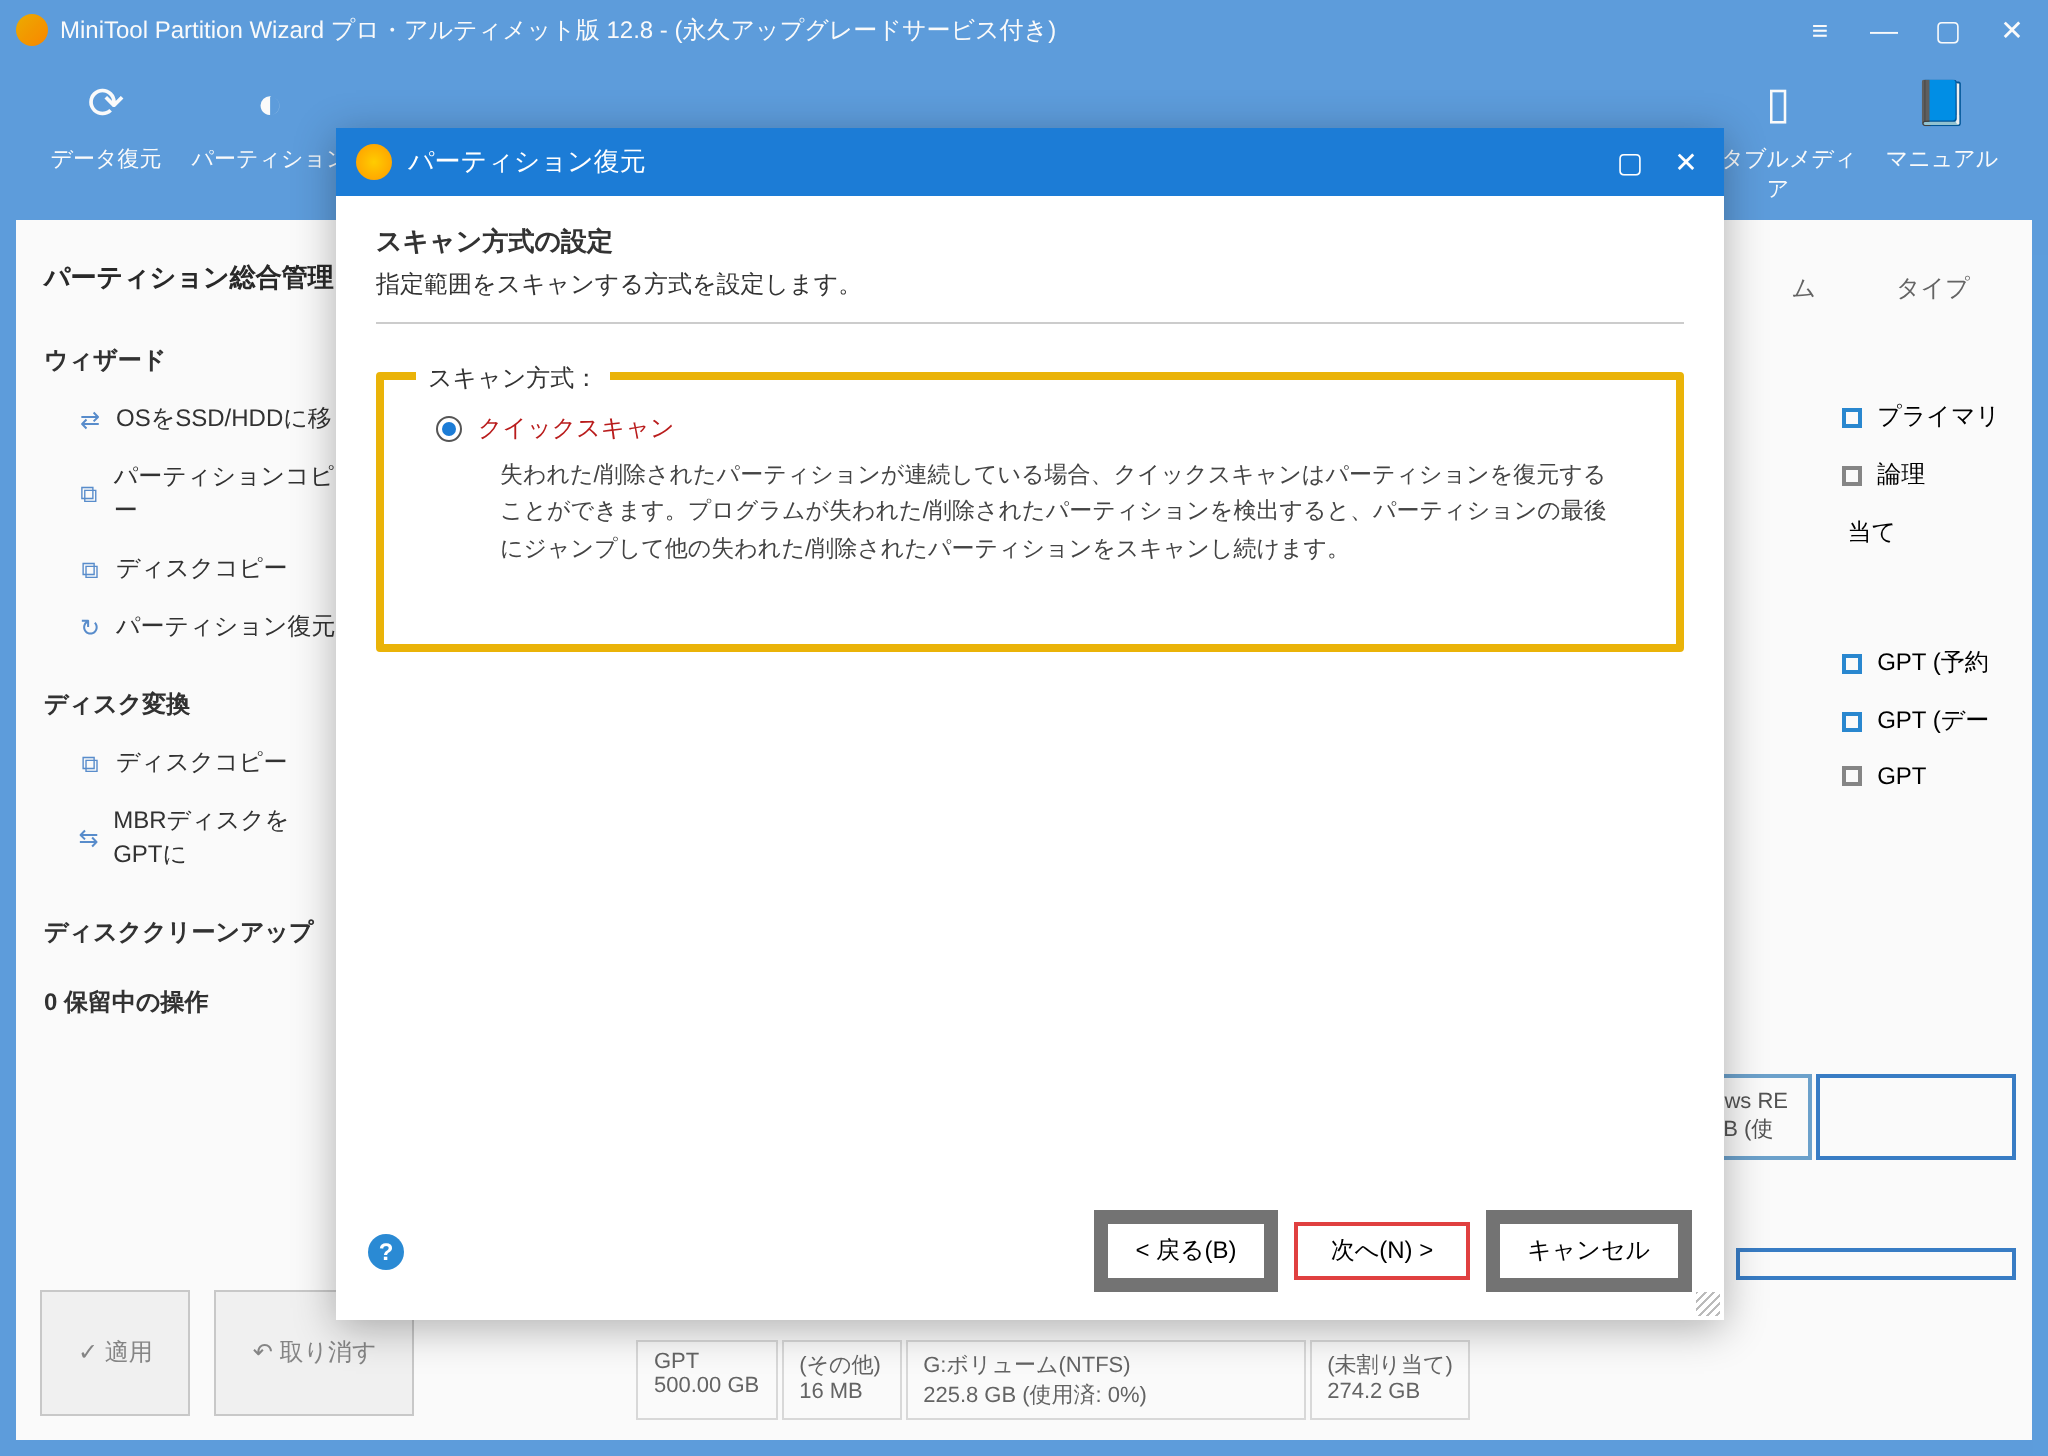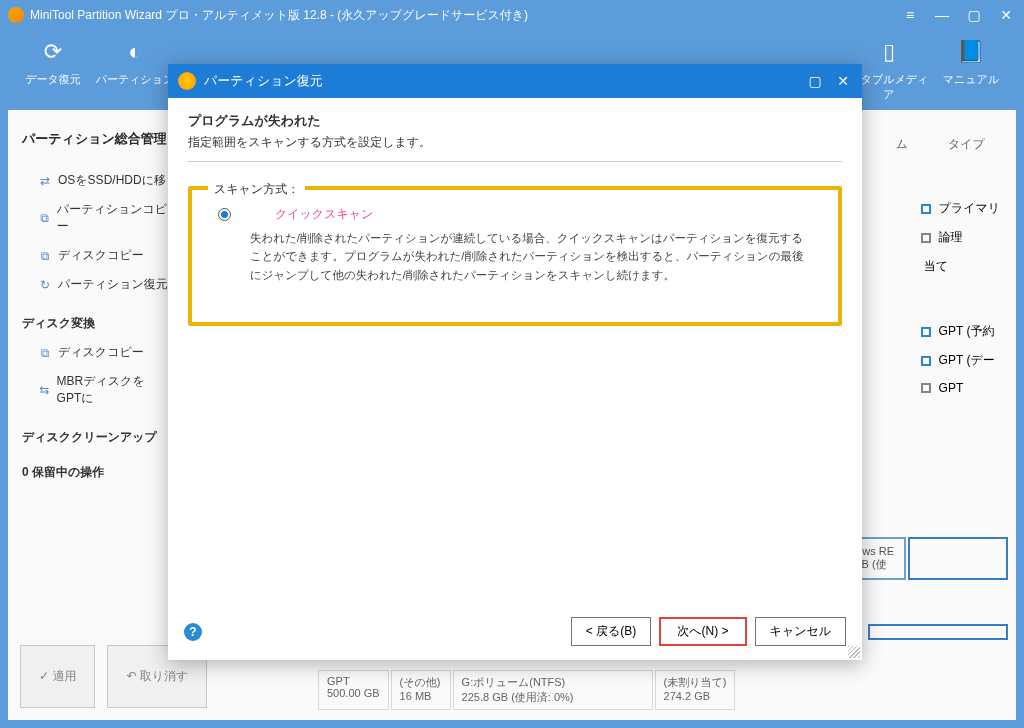--- a/index.html
+++ b/index.html
@@ -59,28 +59,28 @@
 .dlg-subdesc { margin-bottom: 10px; }
 .dlg-hr { border: none; border-top: 1px solid #ccc; margin-bottom: 24px; }
 
 .fieldset { border: 4px solid #eab308; border-radius: 2px; padding: 16px 26px 20px; position: relative; }
 .fieldset-legend { position: absolute; top: -9px; left: 16px; background: #fff; padding: 0 6px; color: #333; }
 
 .radio-option { margin-bottom: 18px; }
 .radio-row { display: flex; align-items: center; gap: 8px; margin-bottom: 6px; }
 .radio-circle { width: 13px; height: 13px; border: 1px solid #555; border-radius: 50%; display: inline-flex; align-items: center; justify-content: center; }
 .radio-circle.checked::after { content: ""; width: 7px; height: 7px; background: #1c7cd6; border-radius: 50%; }
-.radio-label { color: #ec4899; margin-left: 36px; }
+.radio-label { color: #b91c1c; }
 .radio-desc { margin-left: 32px; line-height: 1.6; color: #444; font-size: 11.5px; }
 
 .dialog-footer { padding: 10px 16px 14px; display: flex; align-items: center; gap: 8px; }
 .help-icon { width: 18px; height: 18px; border-radius: 50%; background: #2a8ad4; color: #fff; display: inline-flex; align-items: center; justify-content: center; font-size: 12px; font-weight: bold; }
 .help-link { color: #1c7cd6; text-decoration: underline; font-size: 12px; cursor: pointer; }
 .dialog-footer .spacer { flex: 1; }
-.dlg-btn { padding: 5px 14px; border: 1px solid #737373; background: #fff; font-size: 12px; cursor: pointer; }
+.dlg-btn { padding: 5px 14px; border: 7px solid #737373; background: #fff; font-size: 12px; cursor: pointer; }
 .dlg-btn.primary { border: 2px solid #e04040; padding: 4px 16px; }
 .resize-grip { position: absolute; right: 2px; bottom: 2px; width: 12px; height: 12px; background: repeating-linear-gradient(135deg, #bbb 0 1px, transparent 1px 3px); }
 </style>
 </head>
 <body>
 
 <div class="main-window">
   <div class="titlebar">
     <div class="titlebar-icon"></div>
     <span>MiniTool Partition Wizard プロ・アルティメット版 12.8 - (永久アップグレードサービス付き)</span>
@@ -110,20 +110,21 @@
       <div class="toolbar-icon">📘</div>
       <span>マニュアル</span>
     </div>
   </div>
 
   <div class="content-area">
     <div class="sidebar">
       <div class="tab-header">パーティション総合管理</div>
 
       <div class="sidebar-section">
+        <div class="sidebar-title">ウィザード</div>
         <div class="sidebar-item">
             <span class="si-icon">⇄</span>
             <span>OSをSSD/HDDに移</span>
           </div>
         <div class="sidebar-item">
             <span class="si-icon">⧉</span>
             <span>パーティションコピー</span>
           </div>
         <div class="sidebar-item">
             <span class="si-icon">⧉</span>
@@ -230,21 +231,21 @@
   <div class="dialog-titlebar">
     <div class="dlg-icon"></div>
     <span>パーティション復元</span>
     <div class="dialog-titlebar-controls">
       <span>▢</span>
       <span>✕</span>
     </div>
   </div>
 
   <div class="dialog-body">
-    <div class="dlg-heading">プログラムが失われた</div>
+    <div class="dlg-heading">スキャン方式の設定</div>
     <div class="dlg-subdesc">指定範囲をスキャンする方式を設定します。</div>
     <hr class="dlg-hr">
 
     <div class="fieldset">
       <div class="fieldset-legend">スキャン方式：</div>
 
       <div class="radio-option">
         <div class="radio-row">
           <span class="radio-circle checked"></span>
           <span class="radio-label">クイックスキャン</span>

